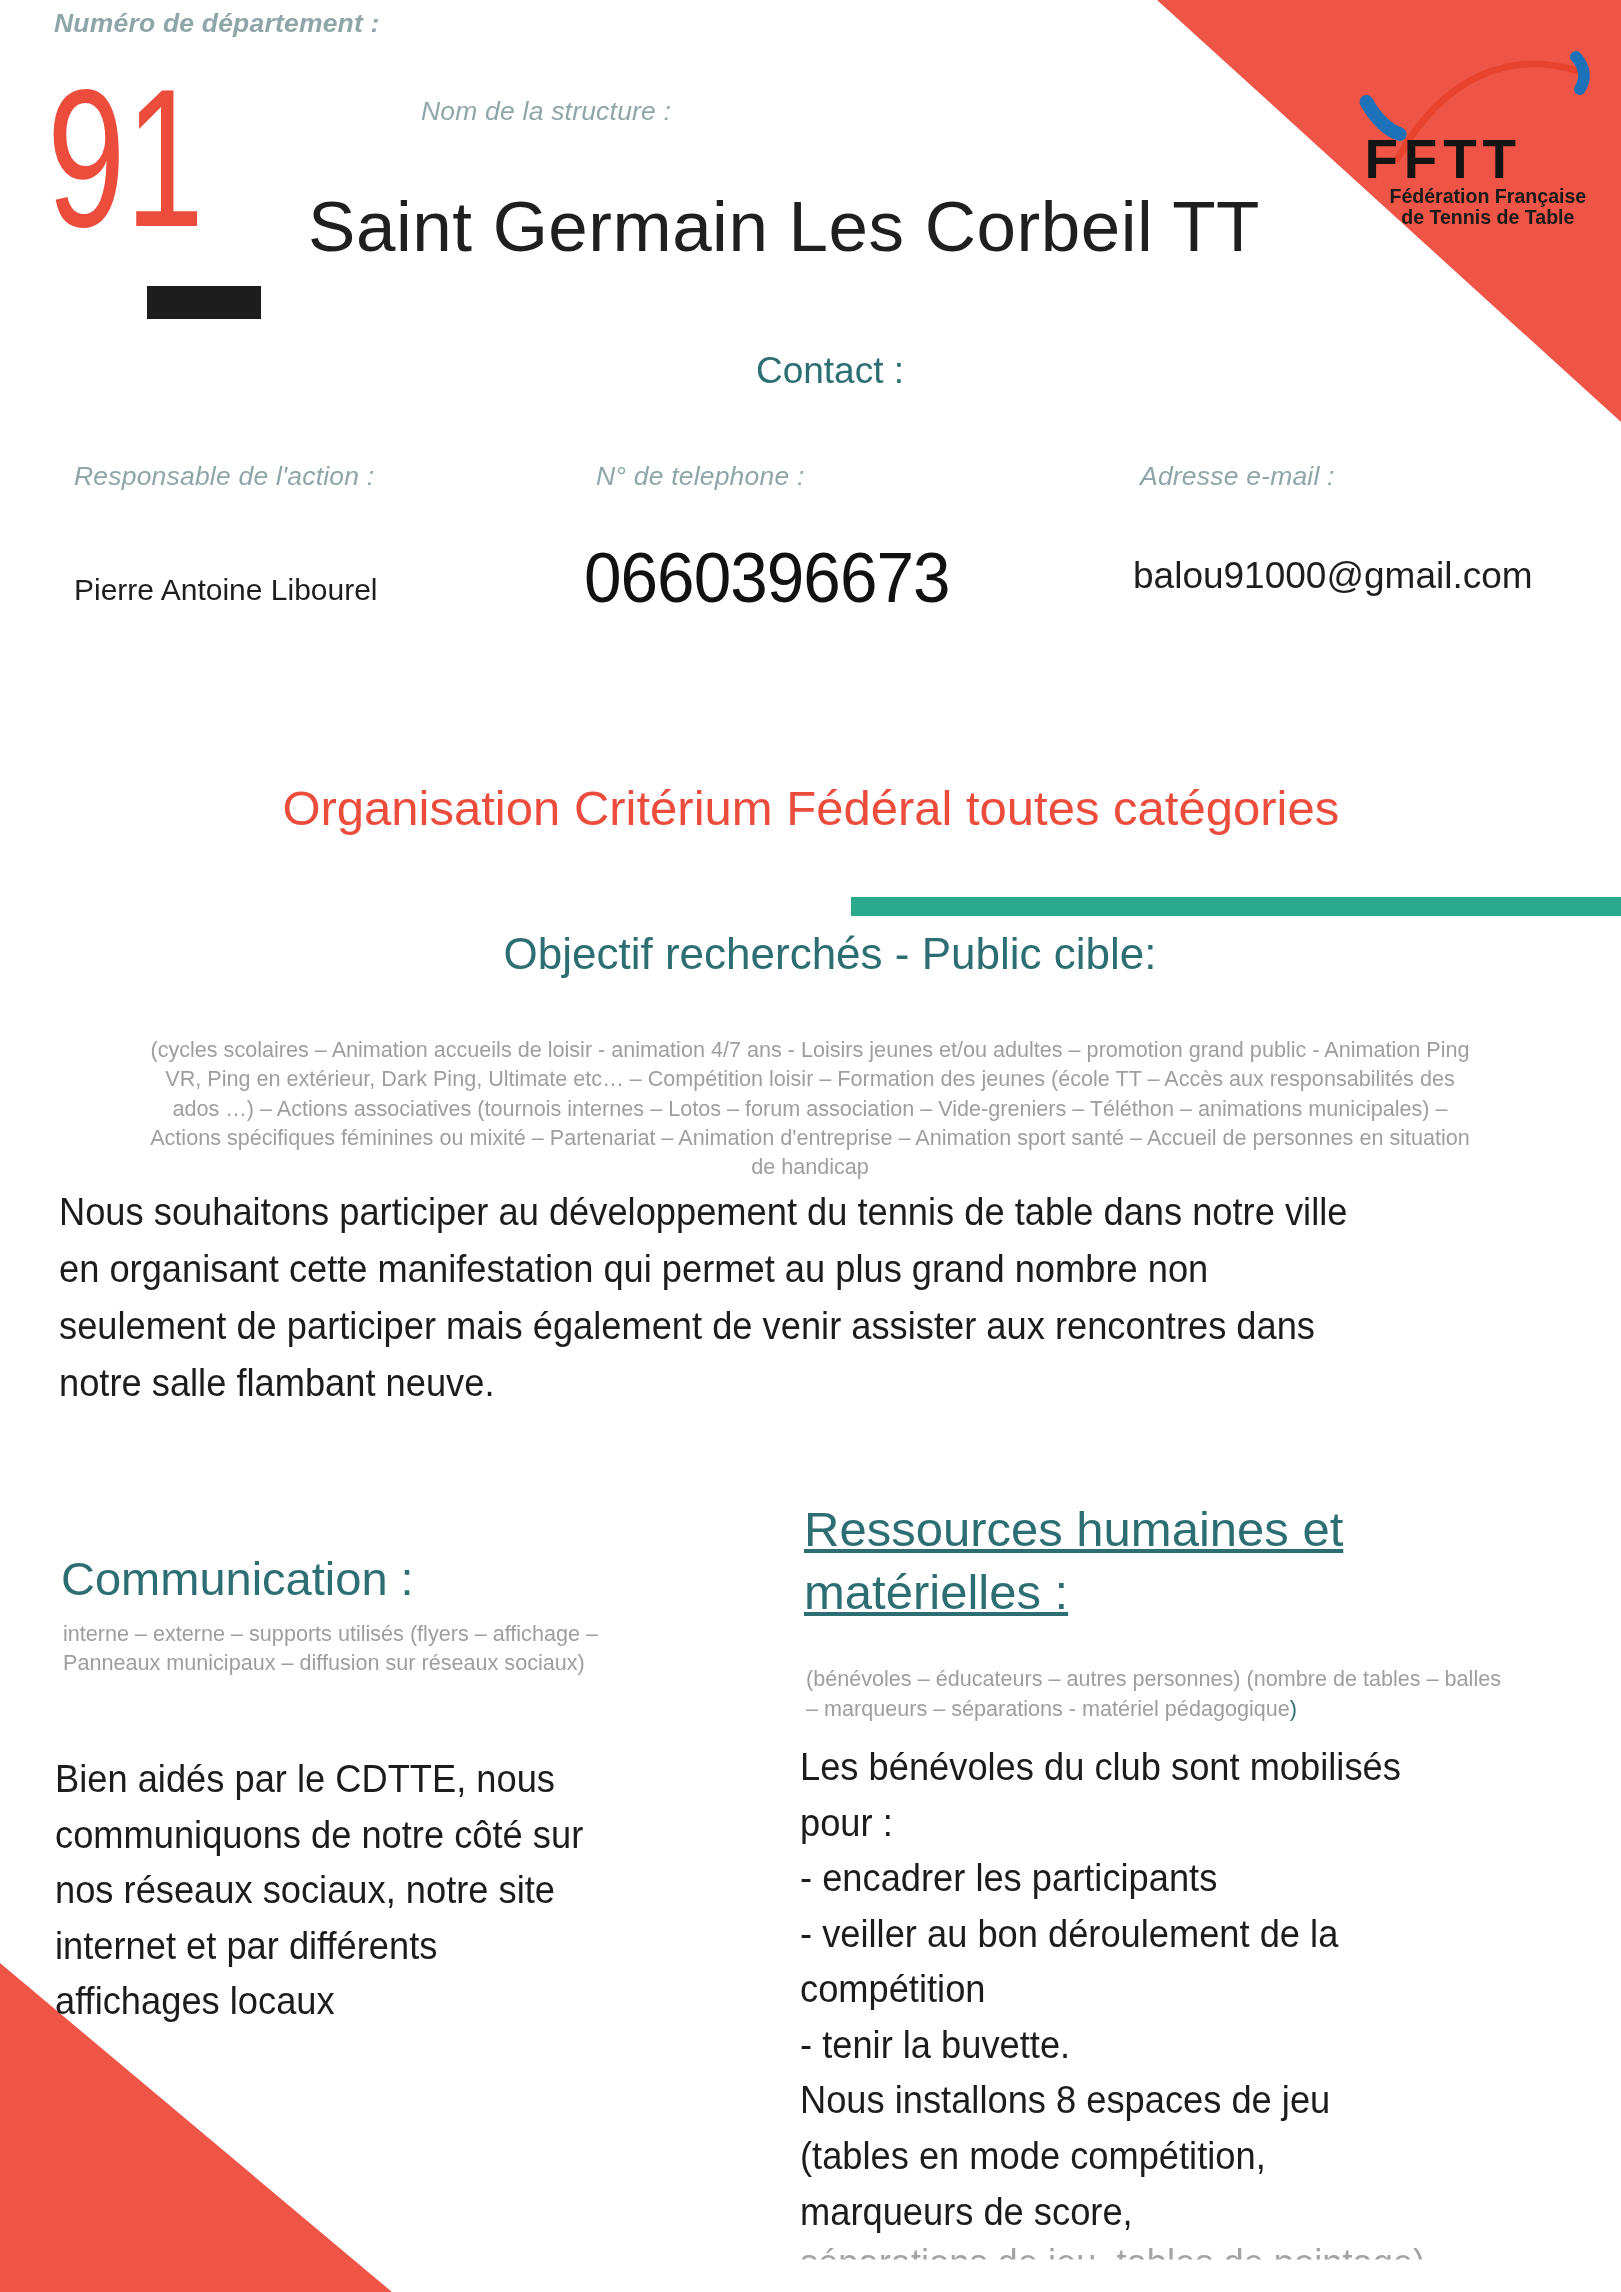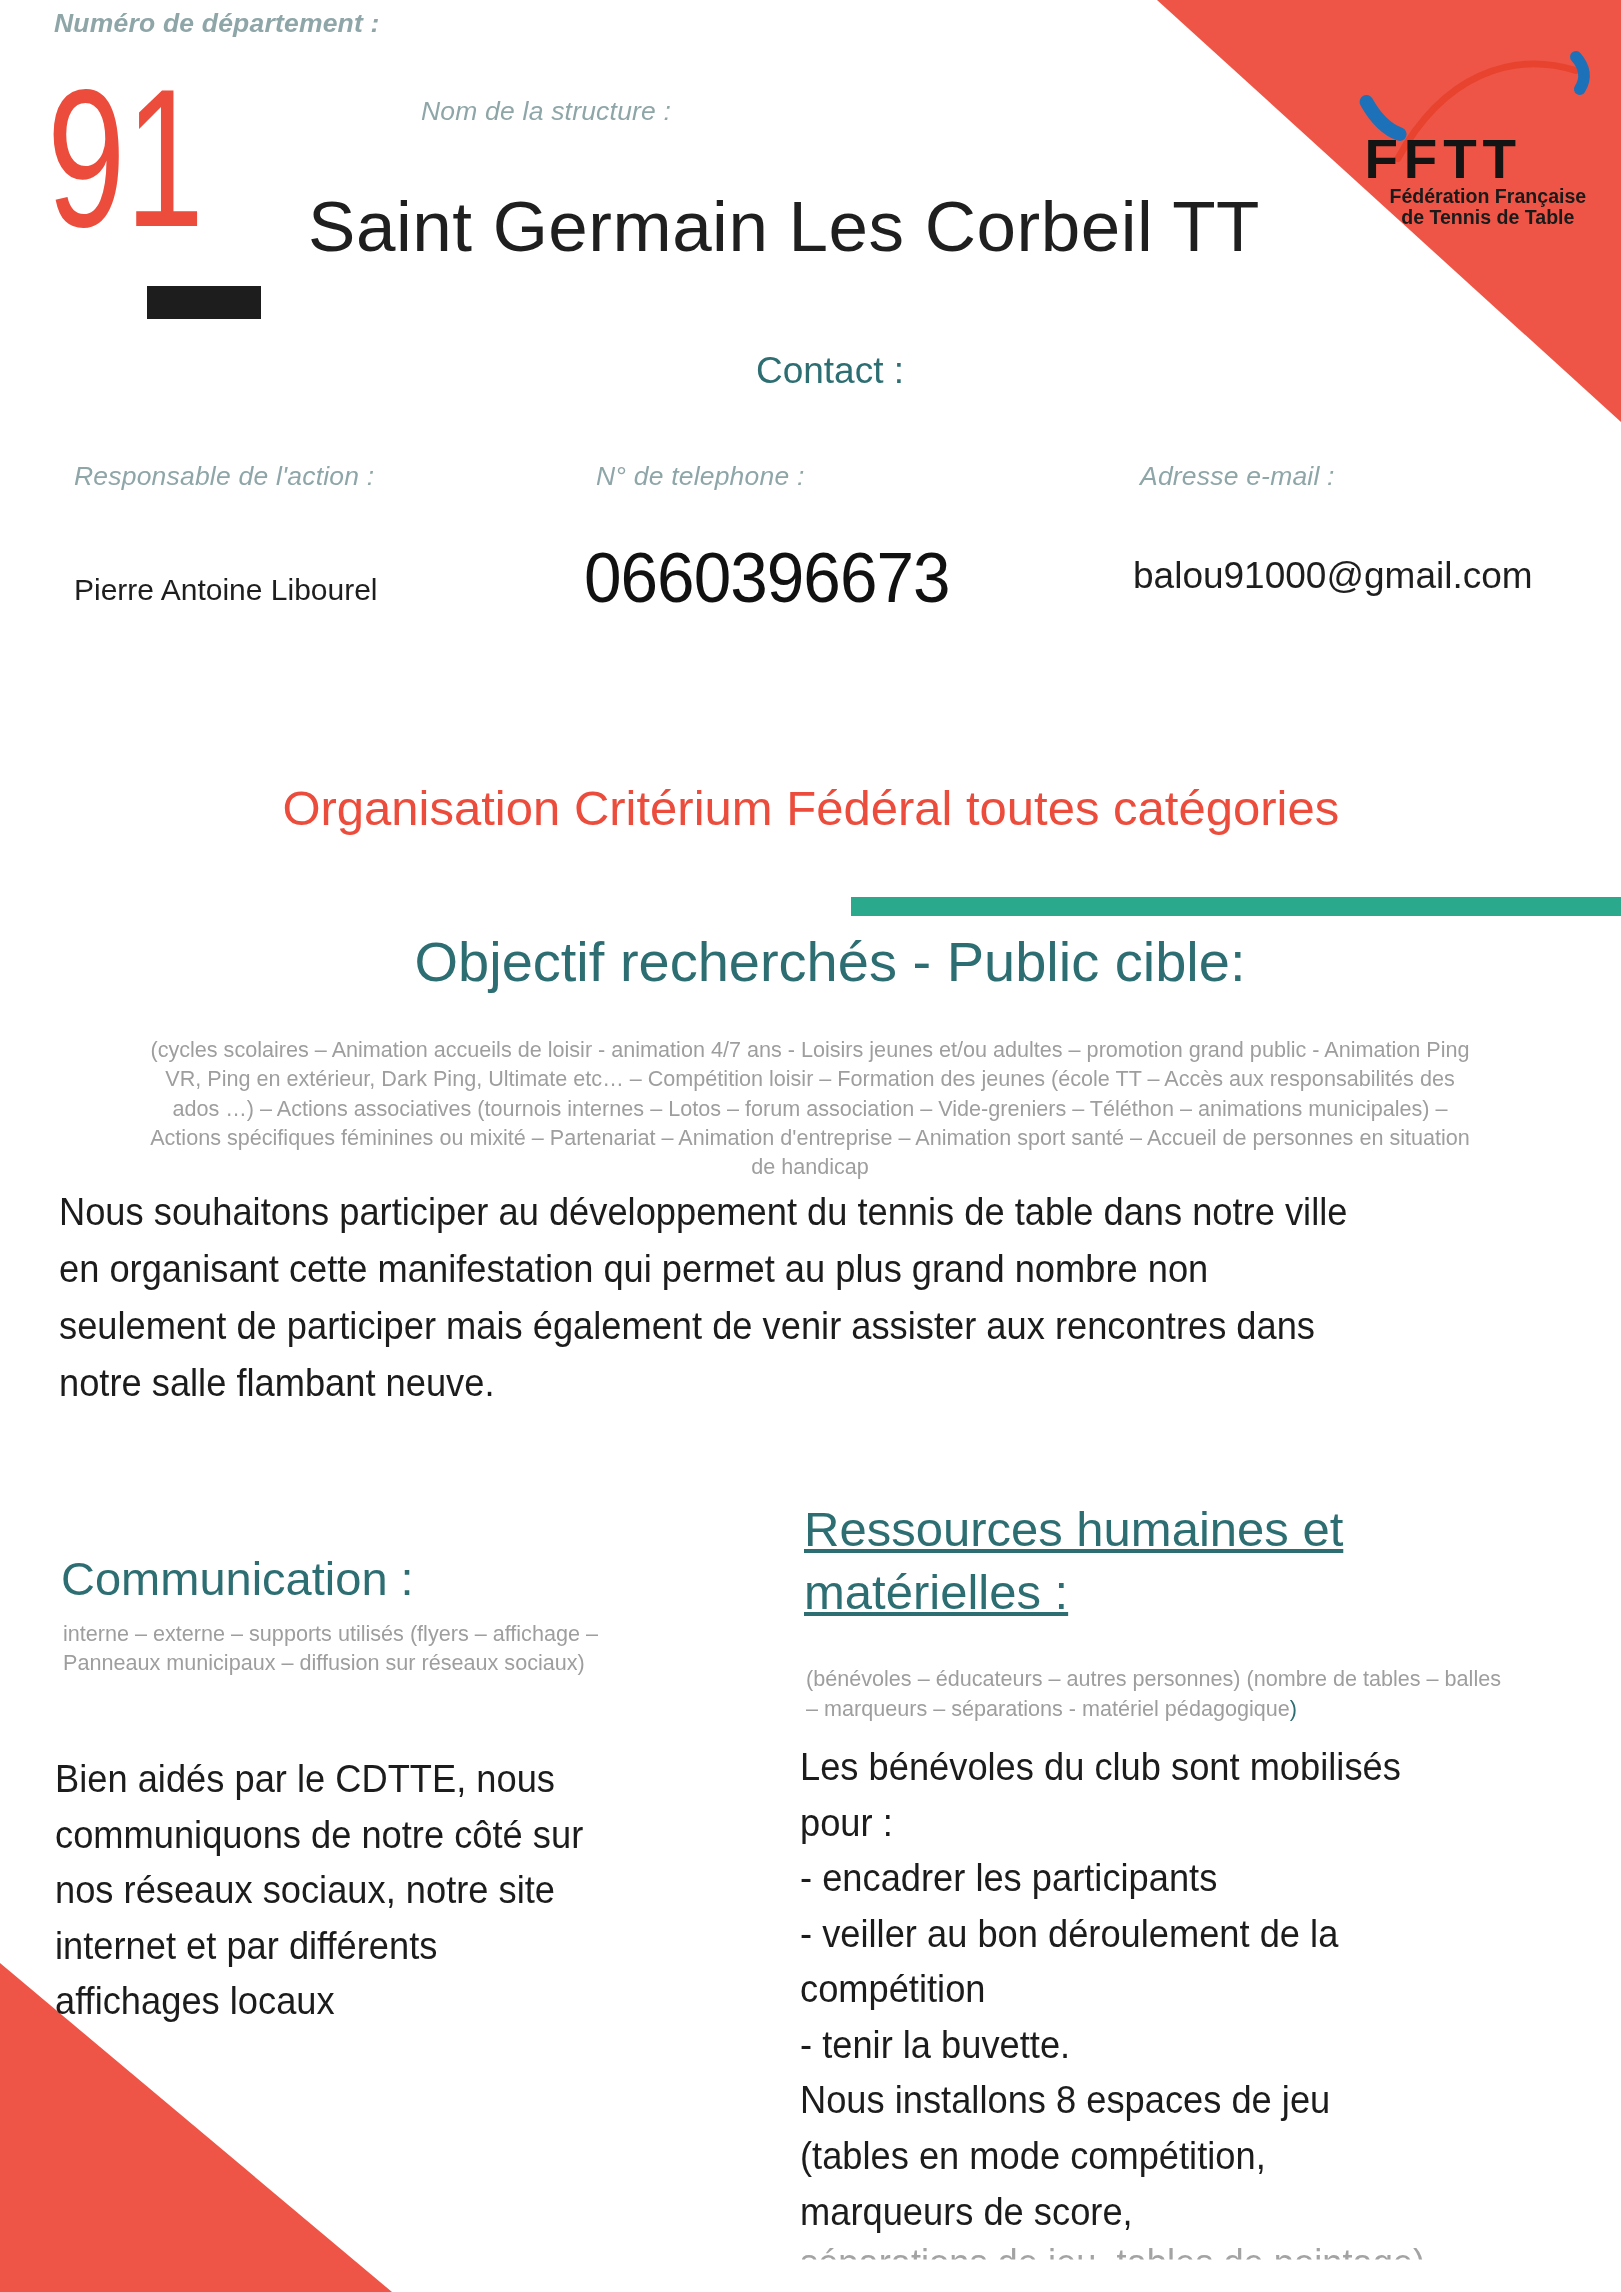--- a/index.html
+++ b/index.html
@@ -24,21 +24,21 @@
            transform:scaleX(.72);transform-origin:left top;}
   .structure-name{left:88px;top:186px;width:1392px;text-align:center;
                   font-size:71px;color:#1F1F1F;letter-spacing:0.5px;}
   .contact-title{left:39px;top:318px;width:1582px;text-align:center;font-size:37px;margin-top:32px;}
   .field-label{top:461px;}
   .value{color:#1E1E1E;}
   .phone{left:584px;top:537px;font-size:71px;transform:scaleX(.95);transform-origin:left top;
          letter-spacing:-1px;color:#111;}
   .action-head{left:39px;top:653px;width:1582px;text-align:center;font-size:44px;}
   .action-name{left:9.8px;top:780px;width:1602px;text-align:center;font-size:49px;color:#EC4C3B;}
-  .obj-head{left:39px;top:929px;width:1582px;text-align:center;font-size:56px;}
+  .obj-head{left:39px;top:929px;width:1582px;text-align:center;font-size:44px;}
   .obj-hint{left:78px;top:1035px;width:1464px;text-align:center;}
   .obj-text{left:59px;top:1184px;width:1588px;font-size:39px;line-height:1.46;}
   .comm-head{left:61px;top:1551px;font-size:47px;}
   .comm-hint{left:63px;top:1619px;width:627px;}
   .comm-text{left:55px;top:1751px;width:745px;font-size:39px;line-height:1.425;}
   .ress-head{left:804px;top:1498px;width:706px;font-size:49px;line-height:1.28;white-space:pre-line;text-decoration:underline;}
   .ress-hint{left:806px;top:1635px;width:745px;}
   .ress-text{left:800px;top:1739px;width:863px;font-size:39px;line-height:1.425;}
   .ress-clip{left:800px;top:2241px;width:863px;font-size:39px;color:#8d8d8d;
              clip-path:inset(0 0 58% 0);opacity:.8;transform:scaleX(.93);transform-origin:left top;}

